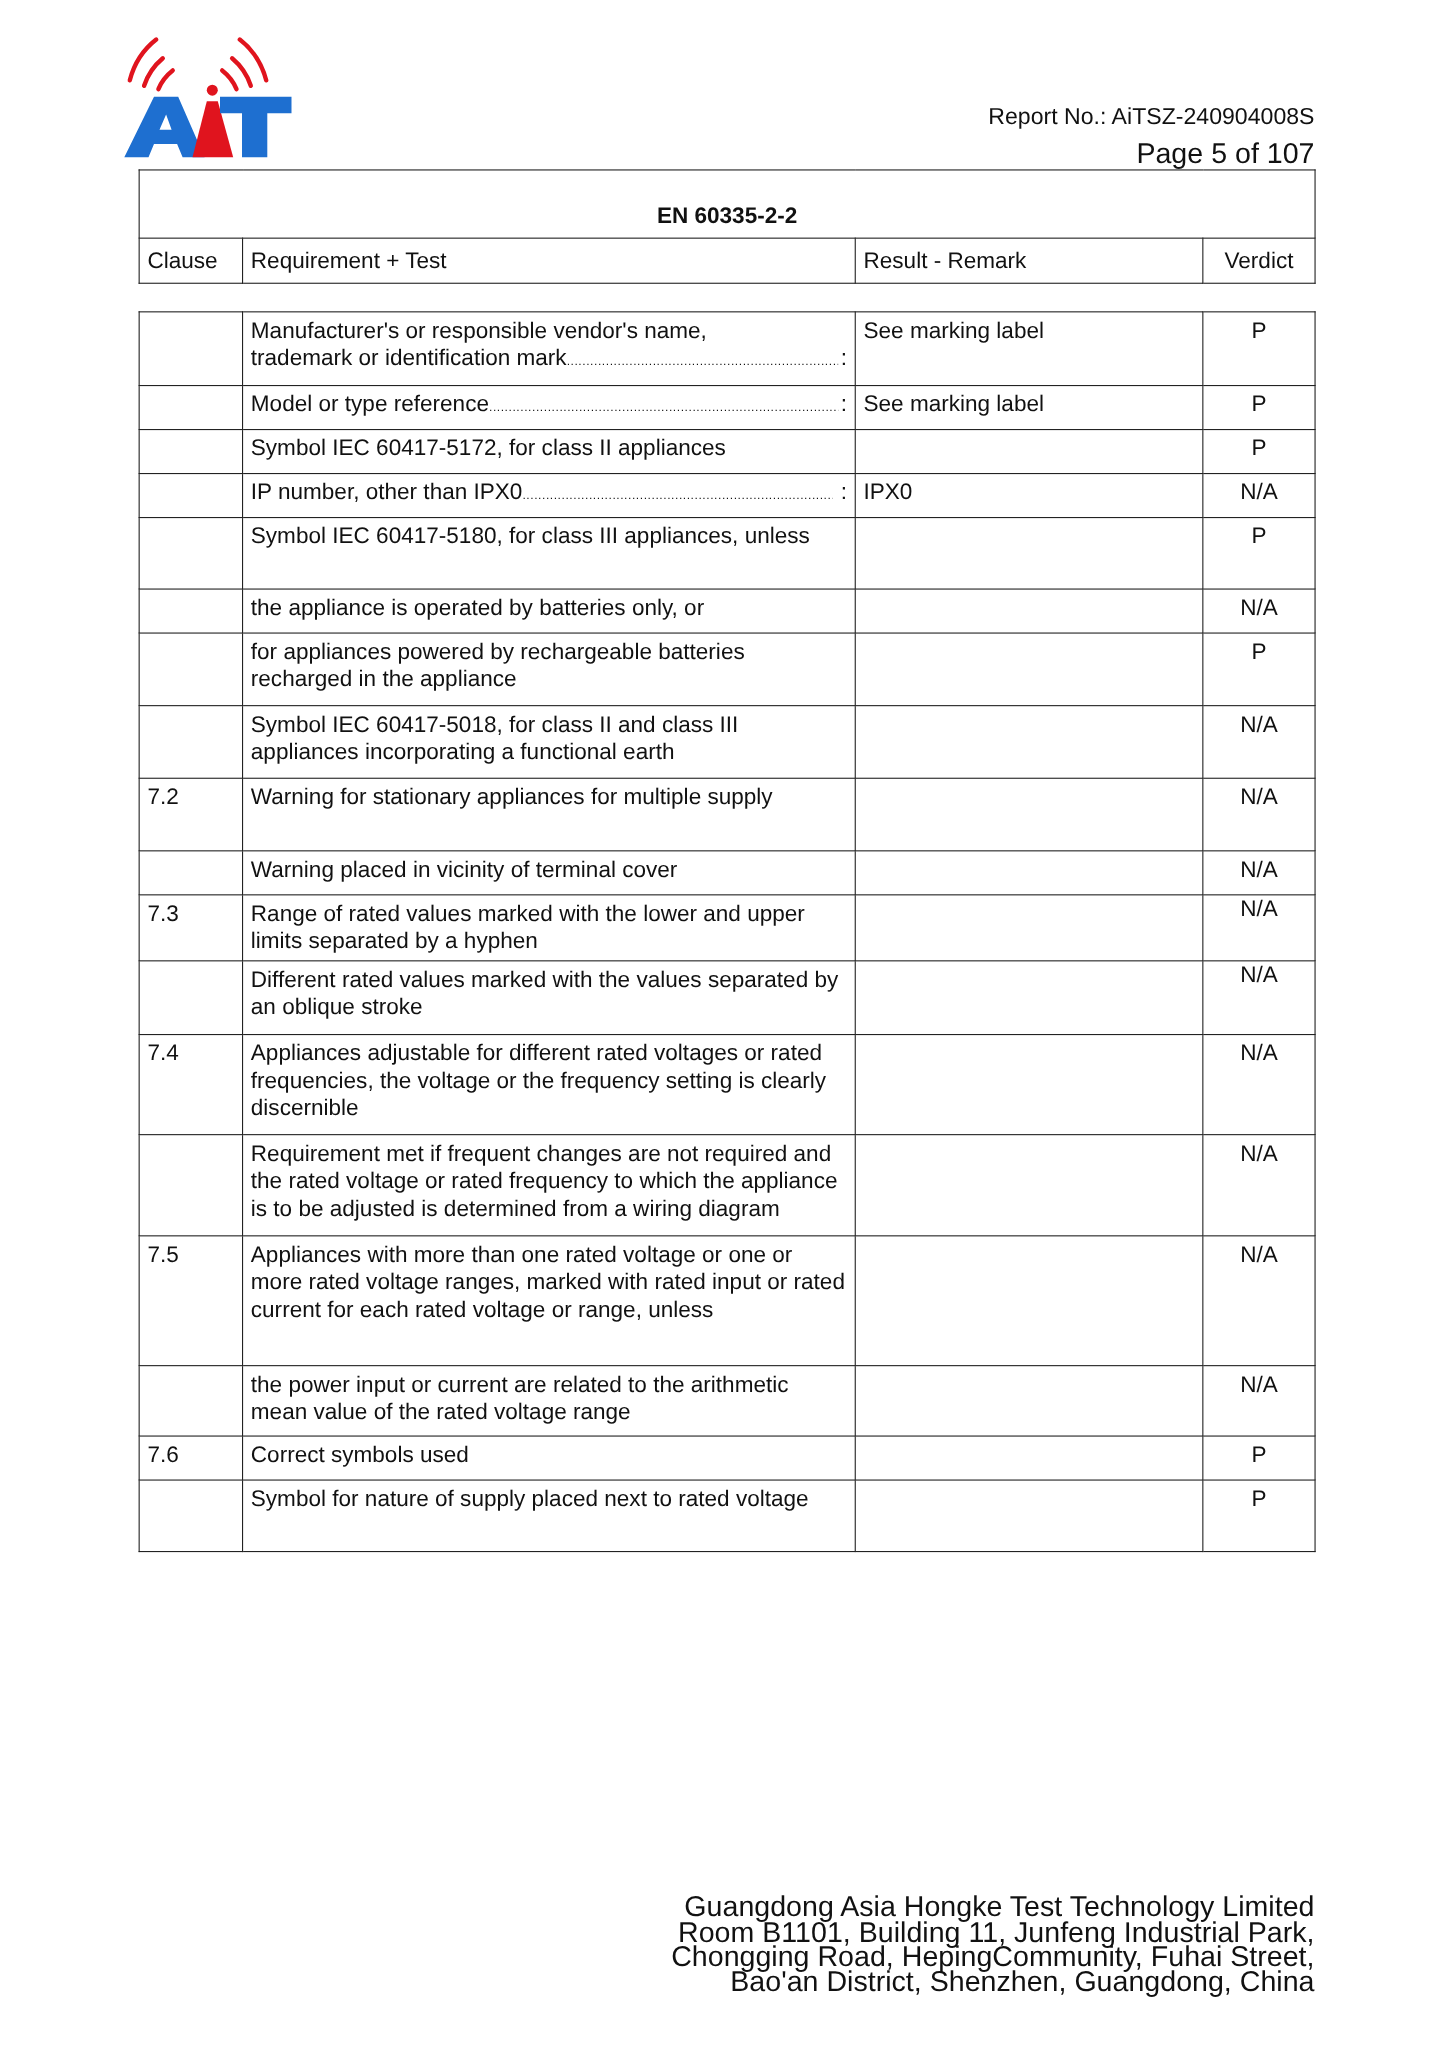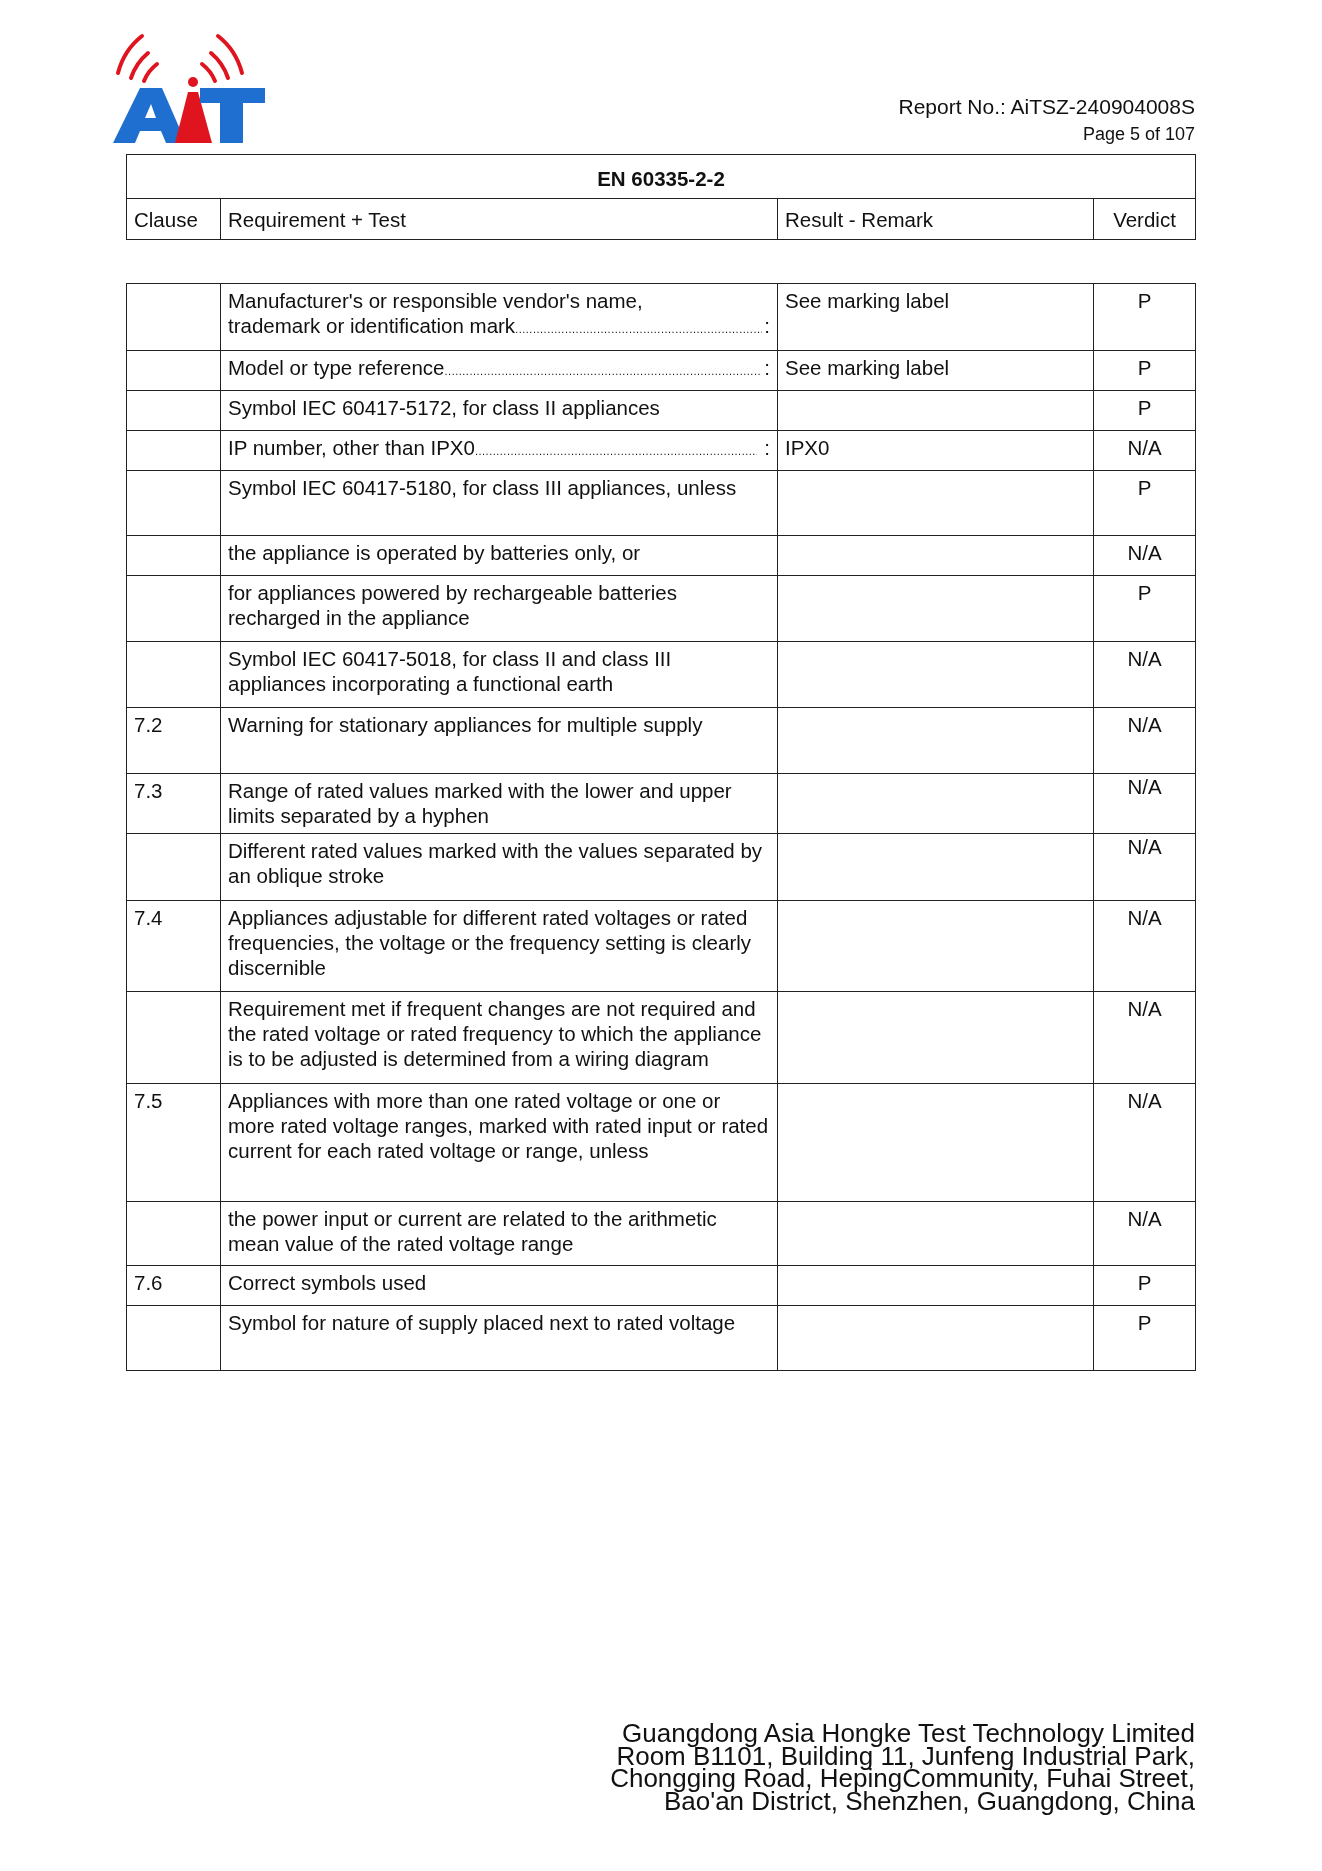--- a/index.html
+++ b/index.html
@@ -1,26 +1,26 @@
 <!DOCTYPE html>
 <html><head>
 <meta charset="utf-8">
 <style>
   html, body { margin:0; padding:0; background:#ffffff; }
   body { width:1322px; height:1871px; position:relative; overflow:hidden;
          font-family:"Liberation Sans", sans-serif; color:#111; }
   .logo { position:absolute; left:100px; top:28px; width:175px; height:120px; }
   .report-no { position:absolute; right:127px; top:95px; font-size:21px; white-space:nowrap; }
-  .page-no   { position:absolute; right:127px; top:124px; font-size:18px; text-align:right; white-space:nowrap; }
+  .page-no   { position:absolute; right:127px; top:124px; font-size:26px; text-align:right; white-space:nowrap; }
 
   table { border-collapse:collapse; position:absolute; left:126px; width:1069px; table-layout:fixed; }
   td { border:1.5px solid #222; vertical-align:top; font-size:20.5px; line-height:25px; padding:4px 7px 5px 7px; }
   .hdr { top:154px; }
   .hdr td { vertical-align:middle; padding:0 7px; }
-  .hdr .title-row td { height:40px; text-align:center; font-weight:bold; padding-top:3px; }
+  .hdr .title-row td { height:40px; text-align:center; font-weight:bold; padding-top:21px; }
   .hdr .col-row td { height:40px; }
   .hdr .col-row td.v { text-align:center; }
   .body-tbl { top:283px; }
   td.verdict { text-align:center; }
   td.verdict.top { padding-top:0; }
   .lead { display:flex; align-items:flex-end; }
   .lead .txt { white-space:nowrap; }
   .lead .dots { flex:1; overflow:hidden; white-space:nowrap; font-size:11px; line-height:18px; letter-spacing:0.5px; }
   .lead .colon { padding-left:2px; }
 
@@ -157,20 +157,26 @@
   </tr>
 
 
   <tr style="height:66px">
     <td>7.2</td>
     <td>Warning for stationary appliances for multiple supply</td>
     <td></td>
     <td class="verdict">N/A</td>
   </tr>
 
+  <tr style="height:40px">
+    <td></td>
+    <td>Warning placed in vicinity of terminal cover</td>
+    <td></td>
+    <td class="verdict">N/A</td>
+  </tr>
 
   <tr style="height:60px">
     <td>7.3</td>
     <td>Range of rated values marked with the lower and upper limits separated by a hyphen</td>
     <td></td>
     <td class="verdict top">N/A</td>
   </tr>
 
   <tr style="height:67px">
     <td></td>

